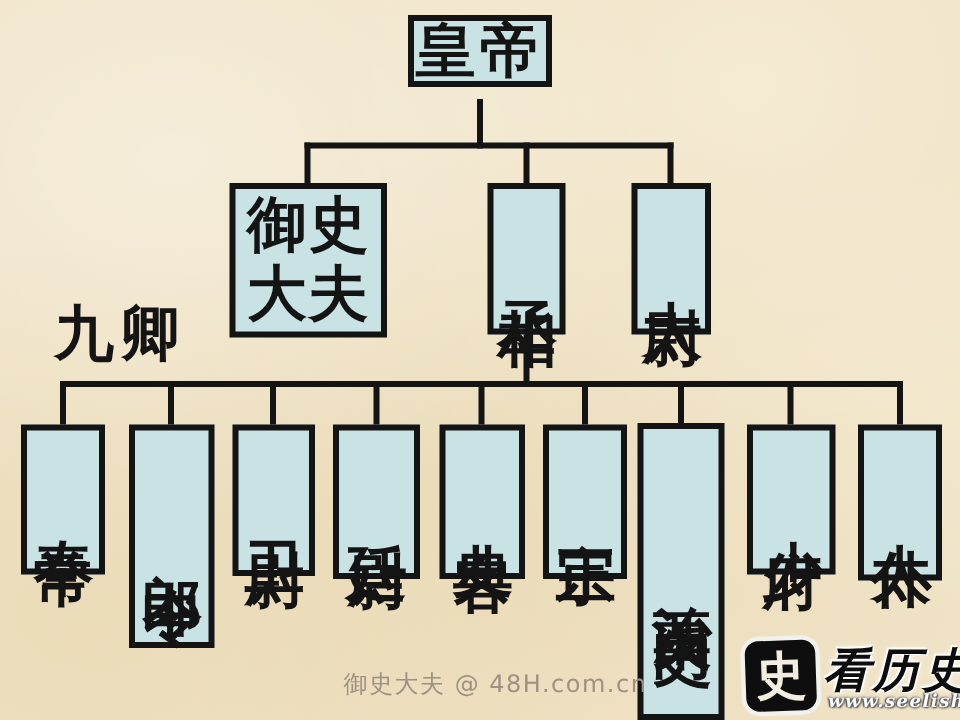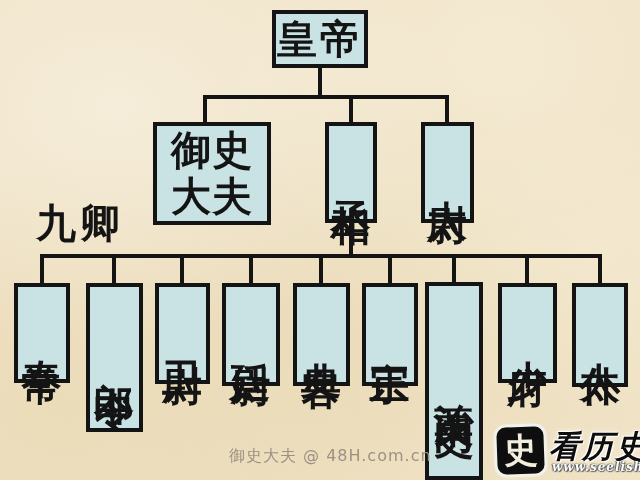--- a/index.html
+++ b/index.html
@@ -95,23 +95,23 @@
   <div class="line v" style="left:40px;top:254px;height:31px;"></div>
   <div class="line v" style="left:112px;top:254px;height:31px;"></div>
   <div class="line v" style="left:180px;top:254px;height:31px;"></div>
   <div class="line v" style="left:249px;top:254px;height:31px;"></div>
   <div class="line v" style="left:319px;top:254px;height:31px;"></div>
   <div class="line v" style="left:388px;top:254px;height:31px;"></div>
   <div class="line v" style="left:452px;top:254px;height:31px;"></div>
   <div class="line v" style="left:525px;top:254px;height:31px;"></div>
   <div class="line v" style="left:598px;top:254px;height:31px;"></div>
 
-  <div class="node horiz" style="left:272px;top:10px;width:96px;height:58px;">皇帝</div>
+  <div class="node horiz" style="left:272px;top:10px;width:96px;height:48px;">皇帝</div>
 
-  <div class="node wrap2" style="left:153px;top:122px;width:118px;height:103px;">御史大夫</div>
+  <div class="node wrap2" style="left:153px;top:122px;width:105px;height:103px;">御史大夫</div>
   <div class="node vert" style="left:325px;top:122px;width:52px;height:101px;">丞相</div>
   <div class="node vert" style="left:421px;top:122px;width:53px;height:101px;">太尉</div>
 
   <div class="node vert" style="left:14px;top:283px;width:56px;height:100px;">奉常</div>
   <div class="node vert" style="left:86px;top:283px;width:57px;height:149px;">郎中令</div>
   <div class="node vert" style="left:155px;top:283px;width:55px;height:101px;">卫尉</div>
   <div class="node vert" style="left:222px;top:283px;width:58px;height:103px;">廷尉</div>
   <div class="node vert" style="left:293px;top:283px;width:57px;height:103px;">典客</div>
   <div class="node vert" style="left:362px;top:283px;width:56px;height:103px;">宗正</div>
   <div class="node vert" style="left:425px;top:282px;width:58px;height:198px;">治粟内史</div>

